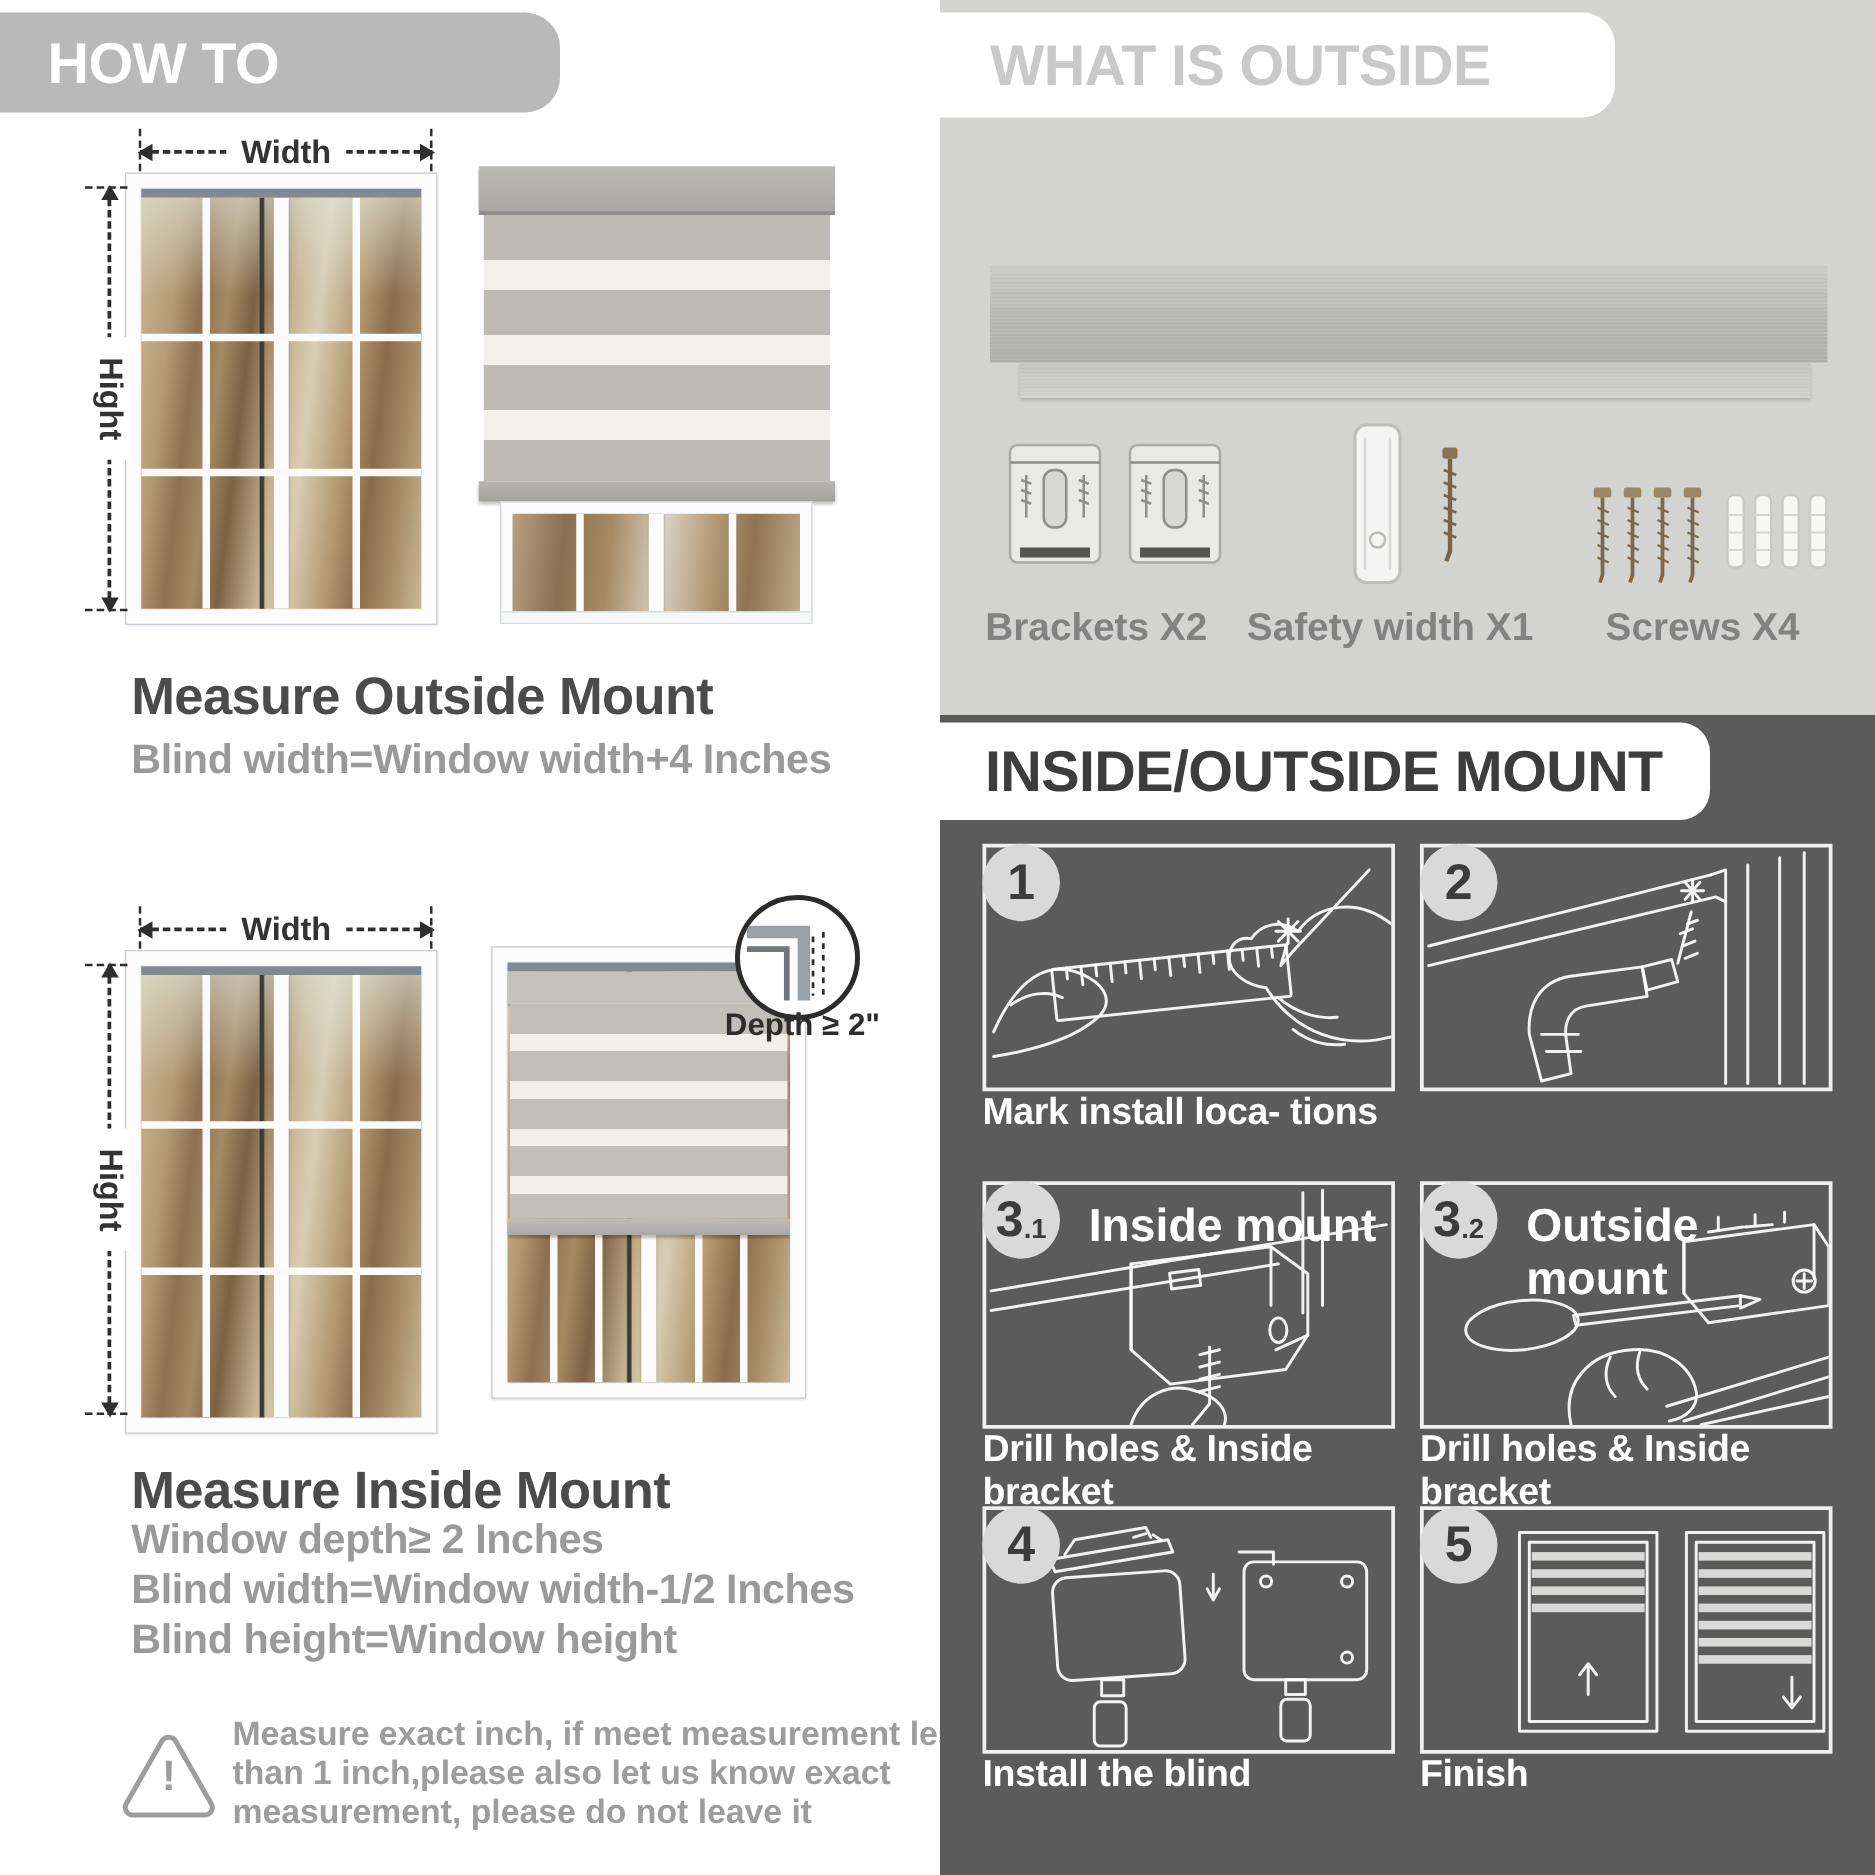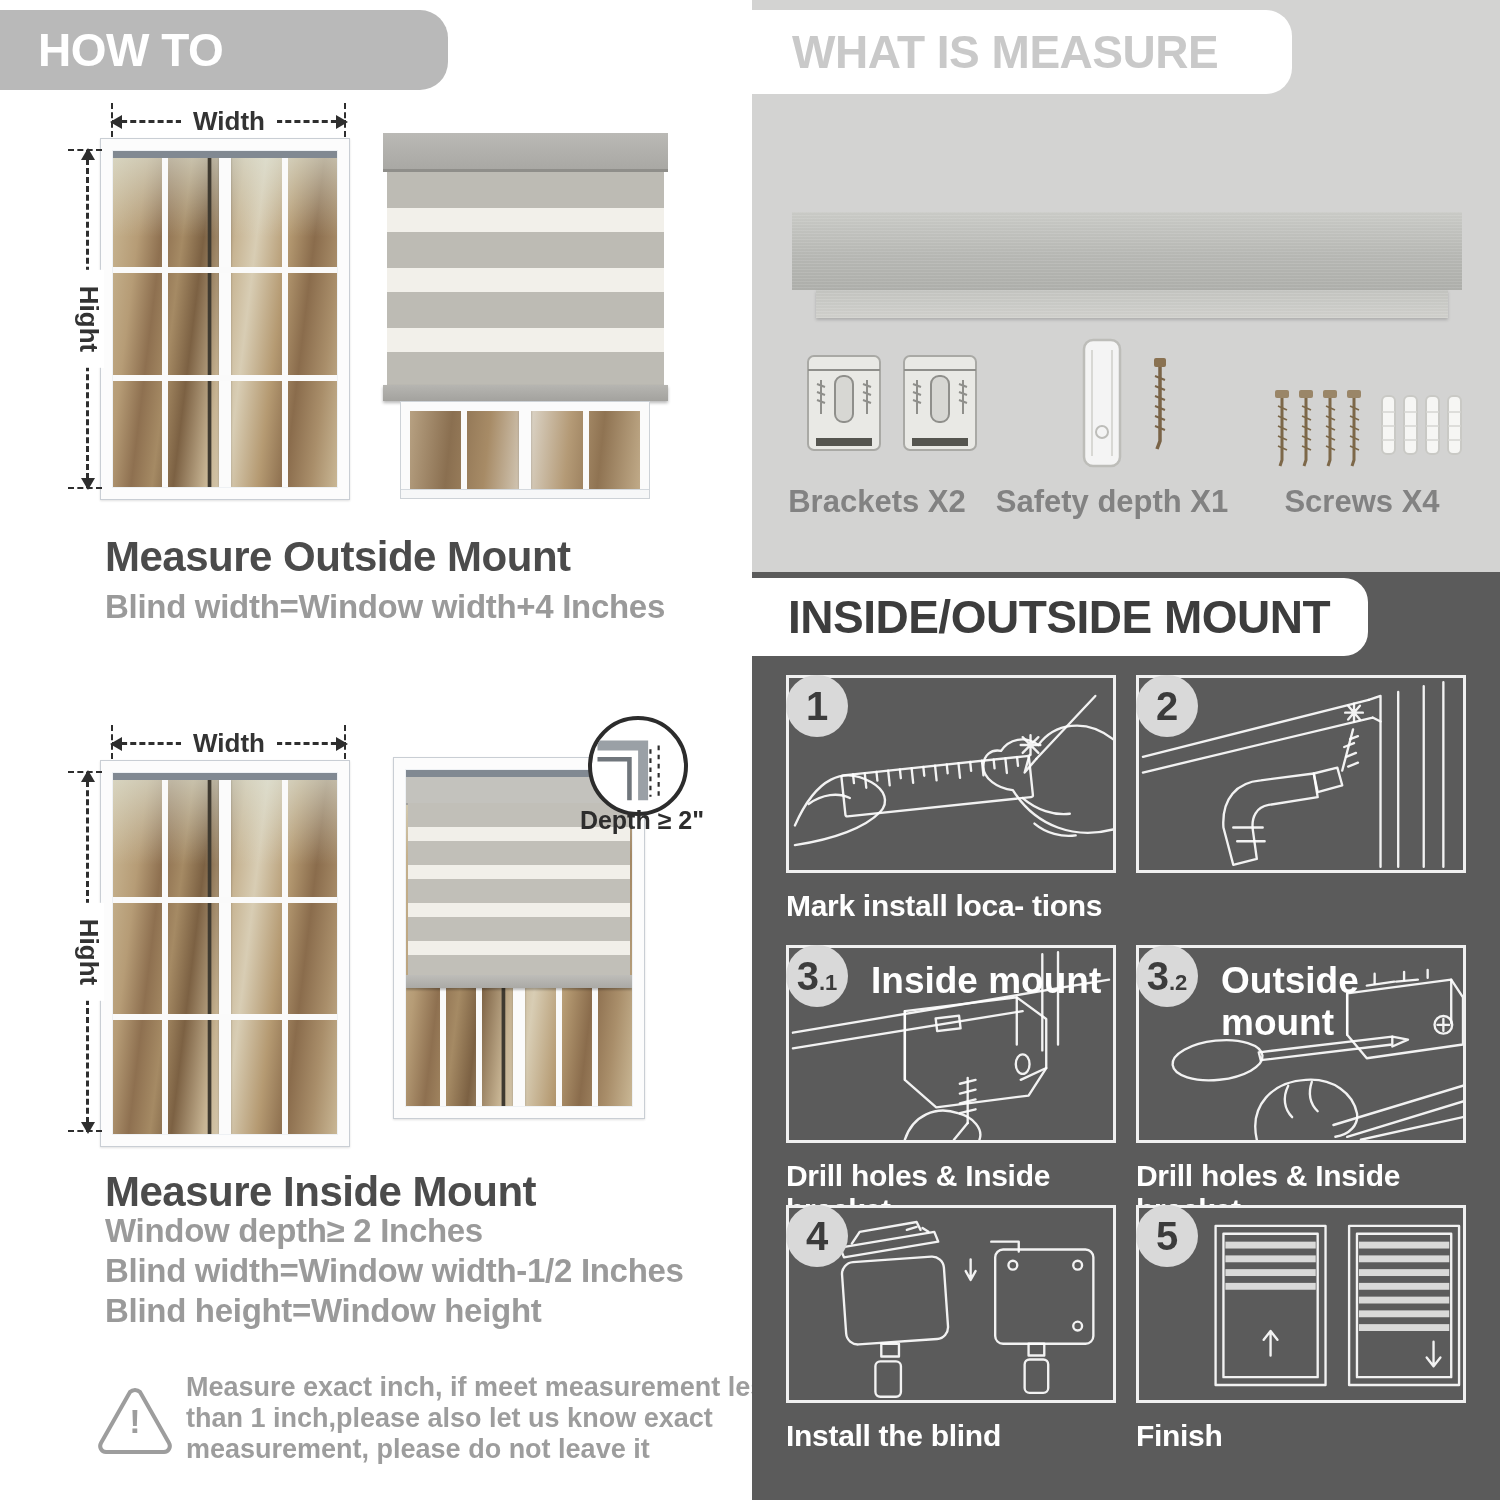--- a/index.html
+++ b/index.html
@@ -108,21 +108,21 @@
   
   .mount{position:absolute;left:752px;top:572px;width:748px;height:928px;background:#5b5b5b;}
   .step{position:absolute;width:330px;}
   .panel{position:relative;height:192px;border:3px solid #f0f0f0;background:#5b5b5b;overflow:visible;}
   .panel svg.art{position:absolute;left:0;top:0;width:100%;height:100%;}
   .badge{position:absolute;left:-3px;top:-3px;width:62px;height:62px;border-radius:50%;
     background:#d9d9d9;color:#3c3c3c;display:flex;align-items:center;justify-content:center;
     font-weight:bold;font-size:40px;z-index:2;}
   .badge .sub{font-size:22px;margin-top:14px;}
   .panel-label{position:absolute;left:82px;top:12px;color:#ffffff;font-weight:bold;font-size:37px;z-index:2;}
-  .caption{margin-top:16px;color:#ffffff;font-weight:bold;font-size:30px;letter-spacing:-.3px;}
+  .caption{color:#ffffff;font-weight:bold;font-size:30px;letter-spacing:-.3px;}
 </style>
 </head>
 <body>
 
 <div class="canvas">
 
   <div class="howto-banner">HOW TO MEASURE</div>
 
   <div class="window" style="left:100px;top:138px;width:248px;height:360px">
     <div class="lintel"></div>
@@ -215,21 +215,21 @@
 
   <svg class="abs" style="left:94px;top:1384px" width="82" height="72" viewBox="0 0 82 72">
     <path d="M36,8 a7,7 0 0 1 10,0 l29,51 a6,6 0 0 1 -5,9 l-58,0 a6,6 0 0 1 -5,-9 Z" fill="none" stroke="#9d9d9d" stroke-width="4" stroke-linejoin="round"></path>
   </svg>
   <div class="warn-mark">!</div>
   <div class="warn-line" style="top:1372px">Measure exact inch, if meet measurement less</div>
   <div class="warn-line" style="top:1403px">than 1 inch,please also let us know exact</div>
   <div class="warn-line" style="top:1434px">measurement, please do not leave it</div>
 
   <div class="included">
-    <div class="included-banner">WHAT IS MEASURE</div>
+    <div class="included-banner">WHAT IS OUTSIDE</div>
 
     <div class="headrail"></div>
     <div class="headrail-rail"></div>
 
     <svg class="abs" style="left:52px;top:348px" width="180" height="112" viewBox="0 0 180 112">
       <g stroke="#a9a9a5" stroke-width="2" fill="#e9e9e5">
         <rect x="4" y="8" width="72" height="94" rx="6"></rect>
         <rect x="100" y="8" width="72" height="94" rx="6"></rect>
       </g>
       <g stroke="#8f8f8b" stroke-width="2" fill="none">
@@ -276,21 +276,21 @@
         <rect x="156" y="14" width="13" height="58" rx="5"></rect>
           <rect x="178" y="14" width="13" height="58" rx="5"></rect>
       </g>
       <g stroke="#d5d5d1" stroke-width="1.5" fill="none">
         <path d="M112,30 h13 M112,44 h13 M112,58 h13 M134,30 h13 M134,44 h13 M134,58 h13
                  M156,30 h13 M156,44 h13 M156,58 h13 M178,30 h13 M178,44 h13 M178,58 h13"></path>
       </g>
     </svg>
 
     <div class="acc-label" style="left:20px;width:210px">Brackets X2</div>
-    <div class="acc-label" style="left:235px;width:250px">Safety depth X1</div>
+    <div class="acc-label" style="left:235px;width:250px">Safety width X1</div>
     <div class="acc-label" style="left:520px;width:180px">Screws X4</div>
   </div>
 
   <div class="mount">
     <div class="mount-banner">INSIDE/OUTSIDE MOUNT</div>
 
     <div class="step" style="left:34px;top:103px">
       <div class="panel">
         <div class="badge">
           <span>1</span>

